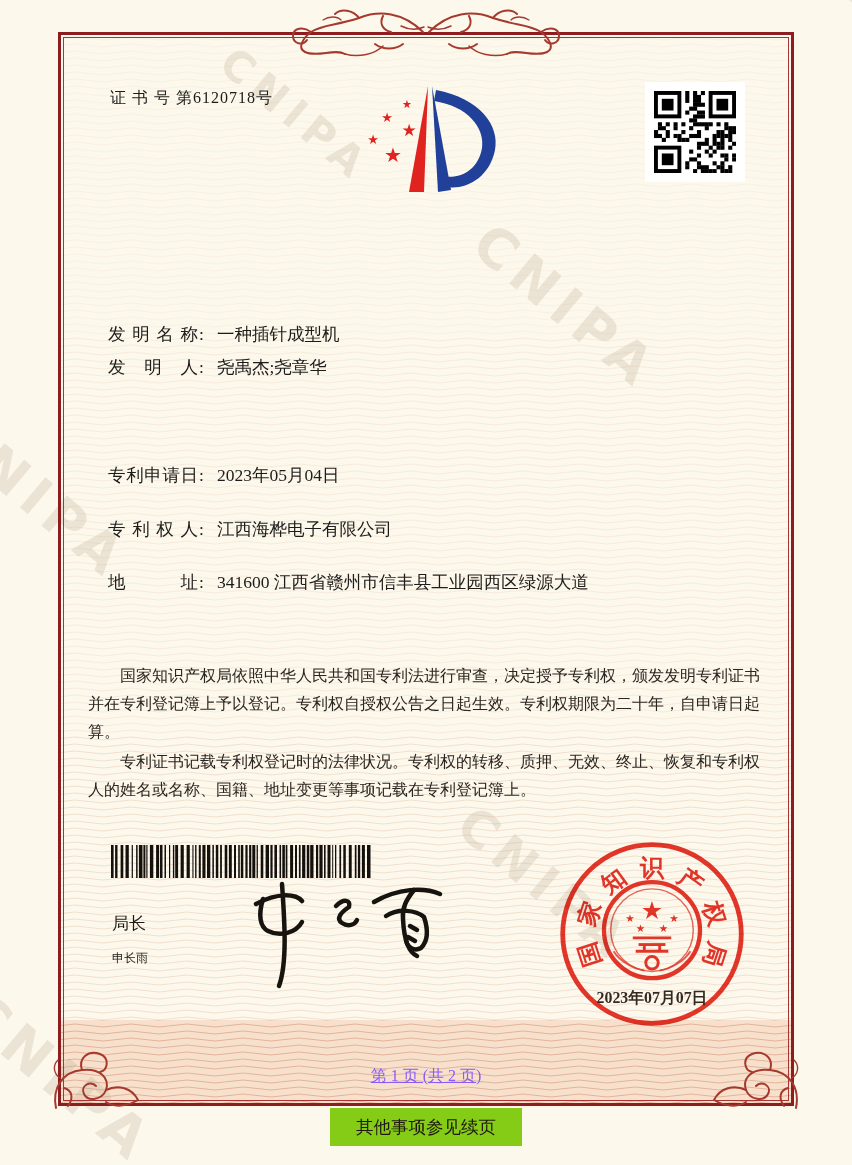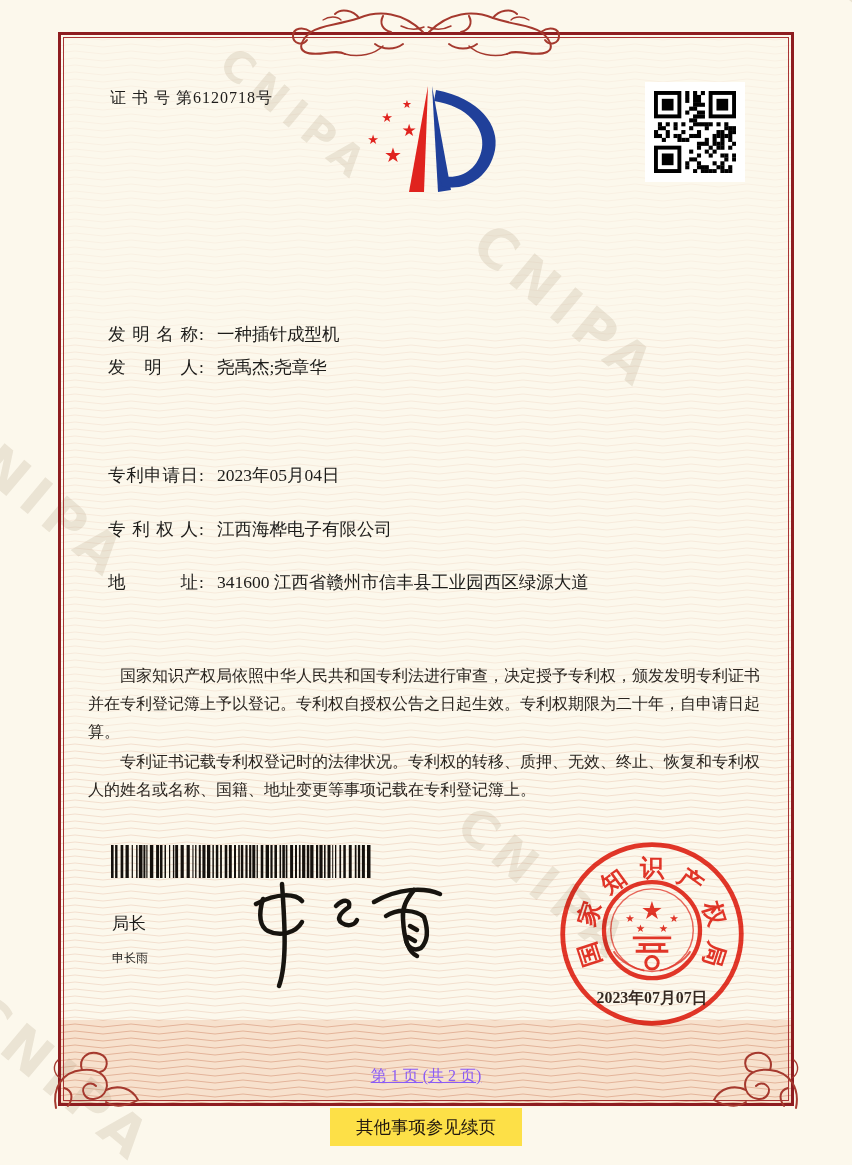--- a/index.html
+++ b/index.html
@@ -35,21 +35,21 @@
   
   .barcode{position:absolute;left:110px;top:845px;}
   .officer-title{position:absolute;left:112px;top:912px;font-size:17px;
                  font-family:"Liberation Sans","DejaVu Sans",sans-serif;}
   .officer-name{position:absolute;left:112px;top:950px;font-size:12px;
                 font-family:"Liberation Sans","DejaVu Sans",sans-serif;}
   .signature{position:absolute;left:218px;top:874px;}
   .seal{position:absolute;left:556px;top:838px;mix-blend-mode:multiply;}
   .page-num{position:absolute;left:0;top:1066px;width:100%;text-align:center;font-size:16px;color:#8b5cf6;text-decoration:underline;}
   .note-box{position:absolute;left:50%;top:1108px;transform:translateX(-50%);
-            background:#fde047;padding:7px 26px;font-size:17.5px;color:#20170f;white-space:nowrap;}
+            background:#84cc16;padding:7px 26px;font-size:17.5px;color:#20170f;white-space:nowrap;}
 </style>
 </head>
 <body>
 
 <div class="page">
 
   <svg class="waves-svg" width="730" height="1068">
     <defs>
       <pattern id="wv" width="56" height="7" patternUnits="userSpaceOnUse">
         <path d="M0,3.5 Q14,0.5 28,3.5 T56,3.5" fill="none" stroke="#dba084" stroke-width="0.9"></path>

